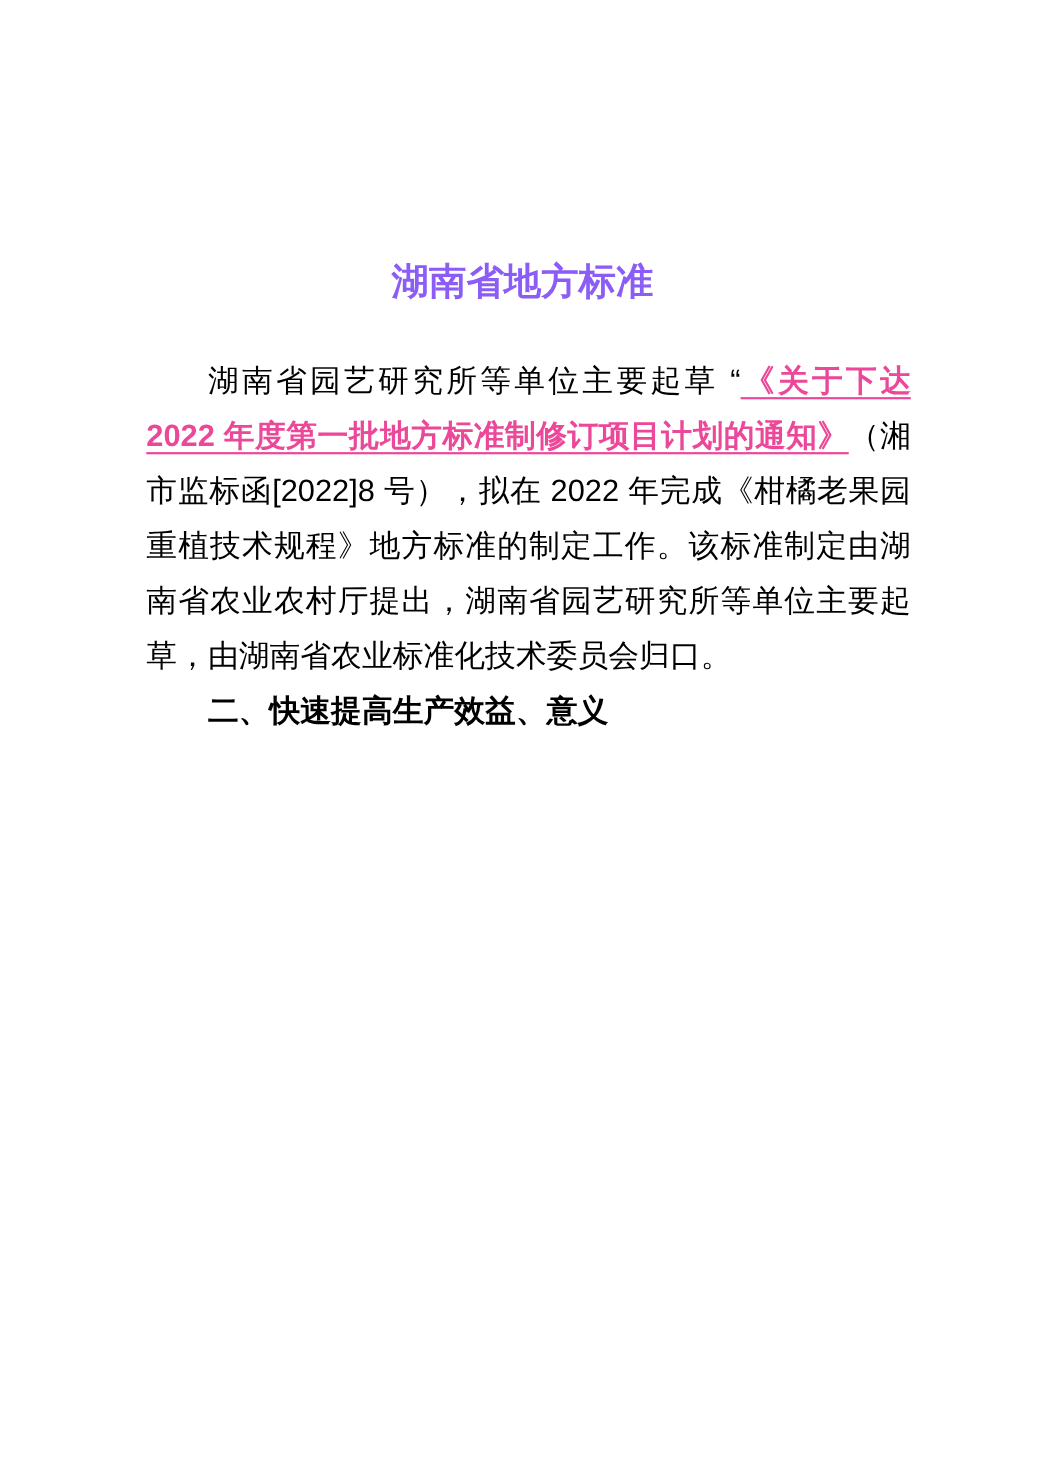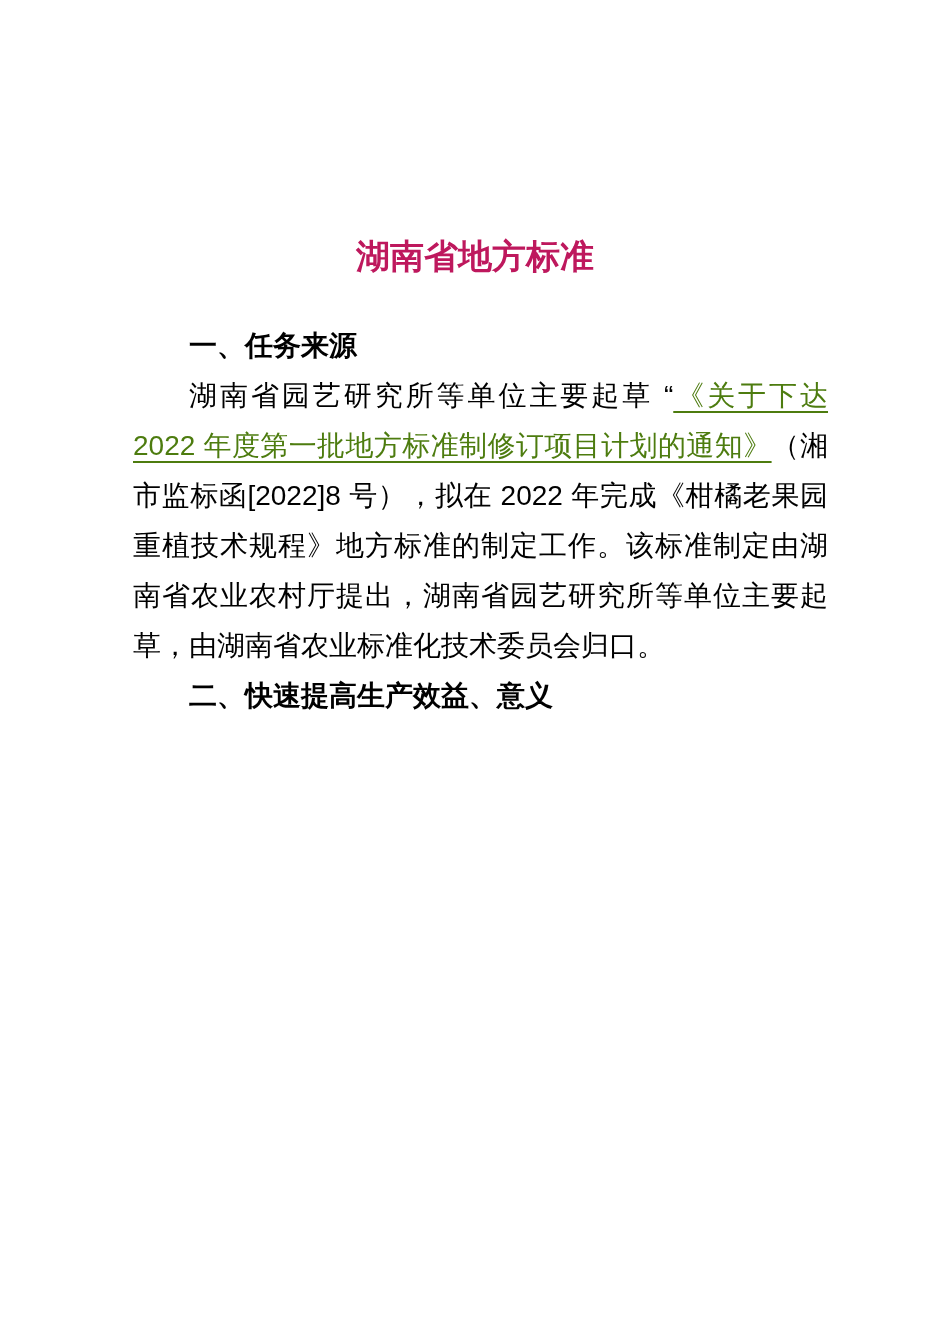--- a/index.html
+++ b/index.html
@@ -17,56 +17,56 @@
     overflow: hidden;
     font-family: "Liberation Sans", "DejaVu Sans", sans-serif;
   }
   .title-block {
     padding-top: 226px;
     text-align: center;
     font-family: "Liberation Serif", "DejaVu Serif", serif;
     font-weight: bold;
     font-size: 34px;
     line-height: 62px;
-    color: #be185d;
+    color: #8b5cf6;
   }
   .doc-body {
     margin: 33px 122px 0 133px;
     font-size: 28px;
     line-height: 50px;
     text-align: justify;
   }
   .doc-body p {
     margin: 0;
     padding: 0;
     text-indent: 2em;
   }
   .section-heading {
     font-weight: bold;
   }
   .doclink {
-    color: #4d7c0f;
+    color: #ec4899;
     text-decoration: underline;
     text-decoration-thickness: 2px;
     text-underline-offset: 6px;
     cursor: pointer;
+    font-weight: bold;
   }
 </style>
 </head>
 <body>
 
 <div class="page">
 
   <div class="title-block">
     <div class="title-line">湖南省地方标准</div>
   </div>
 
   <div class="doc-body">
 
-    <p class="section-heading">一、任务来源</p>
 
     <p><span>湖南省园艺研究所等单位主要起草 “</span><a class="doclink">《关于下达 2022 年度第一批地方标准制修订项目计划的通知》</a><span>（湘市监标函[2022]8 号），拟在 2022 年完成《柑橘老果园重植技术规程》地方标准的制定工作。该标准制定由湖南省农业农村厅提出，湖南省园艺研究所等单位主要起草，由湖南省农业标准化技术委员会归口。</span></p>
 
     <p class="section-heading">二、快速提高生产效益、意义</p>
 
 
   </div>
 
 </div>
 

